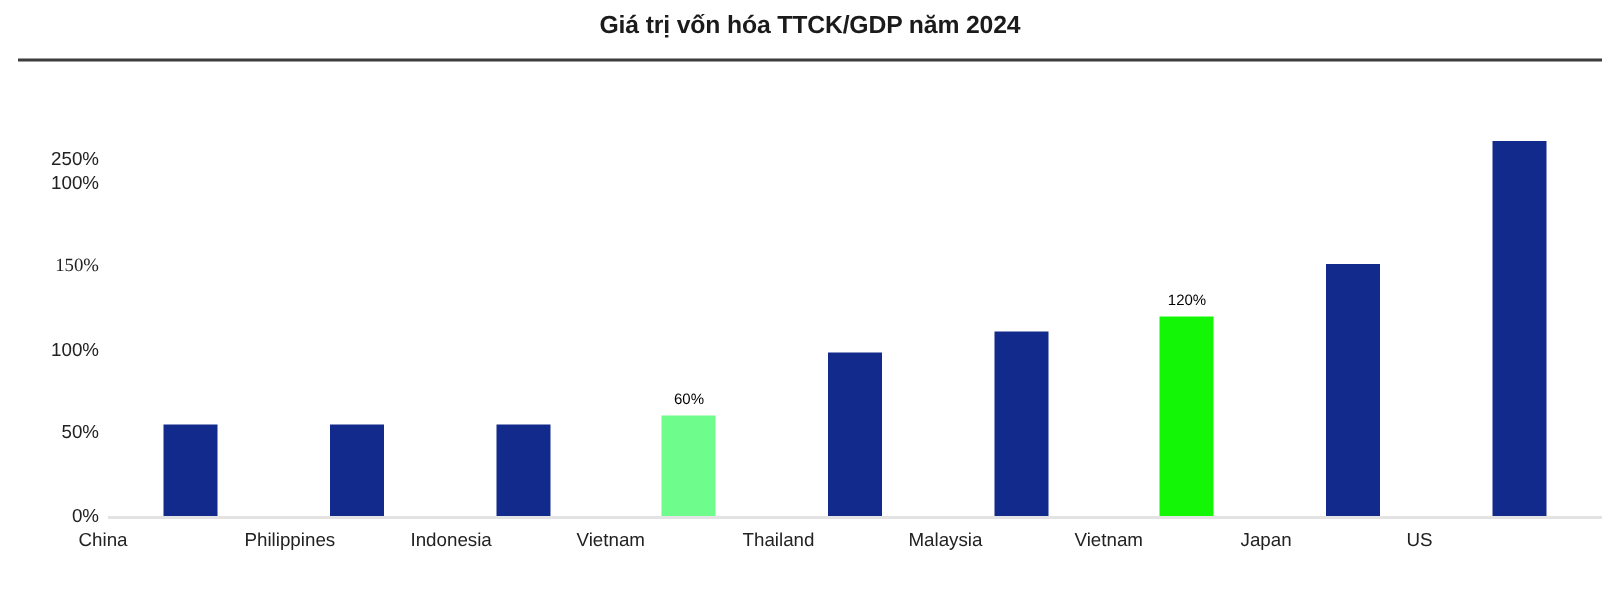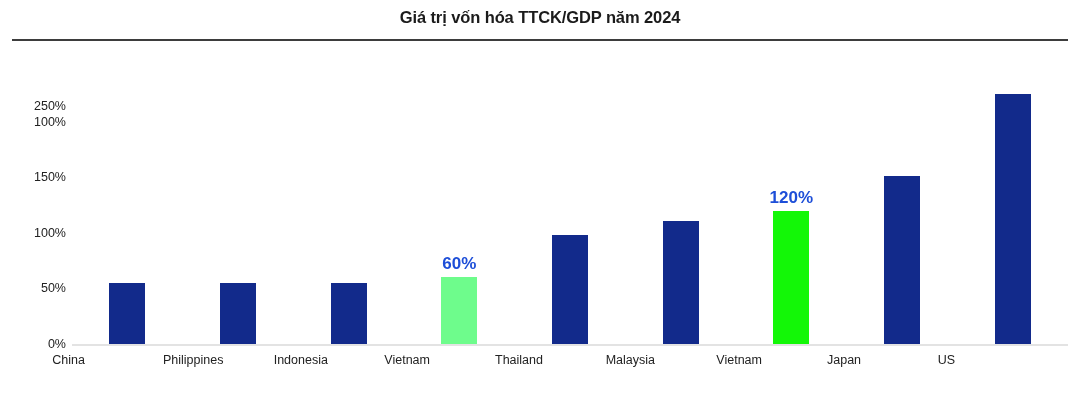--- a/index.html
+++ b/index.html
@@ -89,26 +89,25 @@
     display: flex;
     flex-direction: column;
     justify-content: flex-end;
     align-items: center;
   }
   .bar {
     width: 36px;
     box-sizing: border-box;
   }
   .bar-value {
-    font-size: 17px;
-    color: #1d4ed8;
+    font-size: 10px;
+    color: #000000;
     margin-bottom: 5px;
     white-space: nowrap;
     line-height: 1;
-    font-weight: bold;
   }
 
   
   .x-label {
     position: absolute;
     top: 352px;
     width: 150px;
     text-align: left;
     font-size: 12.5px;
     color: #222;
@@ -121,21 +120,21 @@
 
 <div id="chart-root">
 
   <div class="chart-title">Giá trị vốn hóa TTCK/GDP năm 2024</div>
 
   <div class="top-rule"></div>
 
   <div class="y-axis" id="y-axis">
       <div class="y-tick" style="top: 66px; margin-top: 40px;">250%</div>
       <div class="y-tick" style="top: 121.6px;">100%</div>
-      <div class="y-tick" style="top: 177.2px;">150%</div>
+      <div class="y-tick" style="top: 177.2px; font-family: Liberation Serif, serif;">150%</div>
       <div class="y-tick" style="top: 232.8px;">100%</div>
       <div class="y-tick" style="top: 288.4px;">50%</div>
       <div class="y-tick" style="top: 344px;">0%</div>
     </div>
 
   <div class="plot-area" id="plot-area">
       <div class="bar-slot" style="left: 0.333333px;">
         <div class="bar" title="China: 55%" style="height: 61.16px; background: rgb(18, 42, 139);"></div>
       </div>
       <div class="bar-slot" style="left: 111px;">

